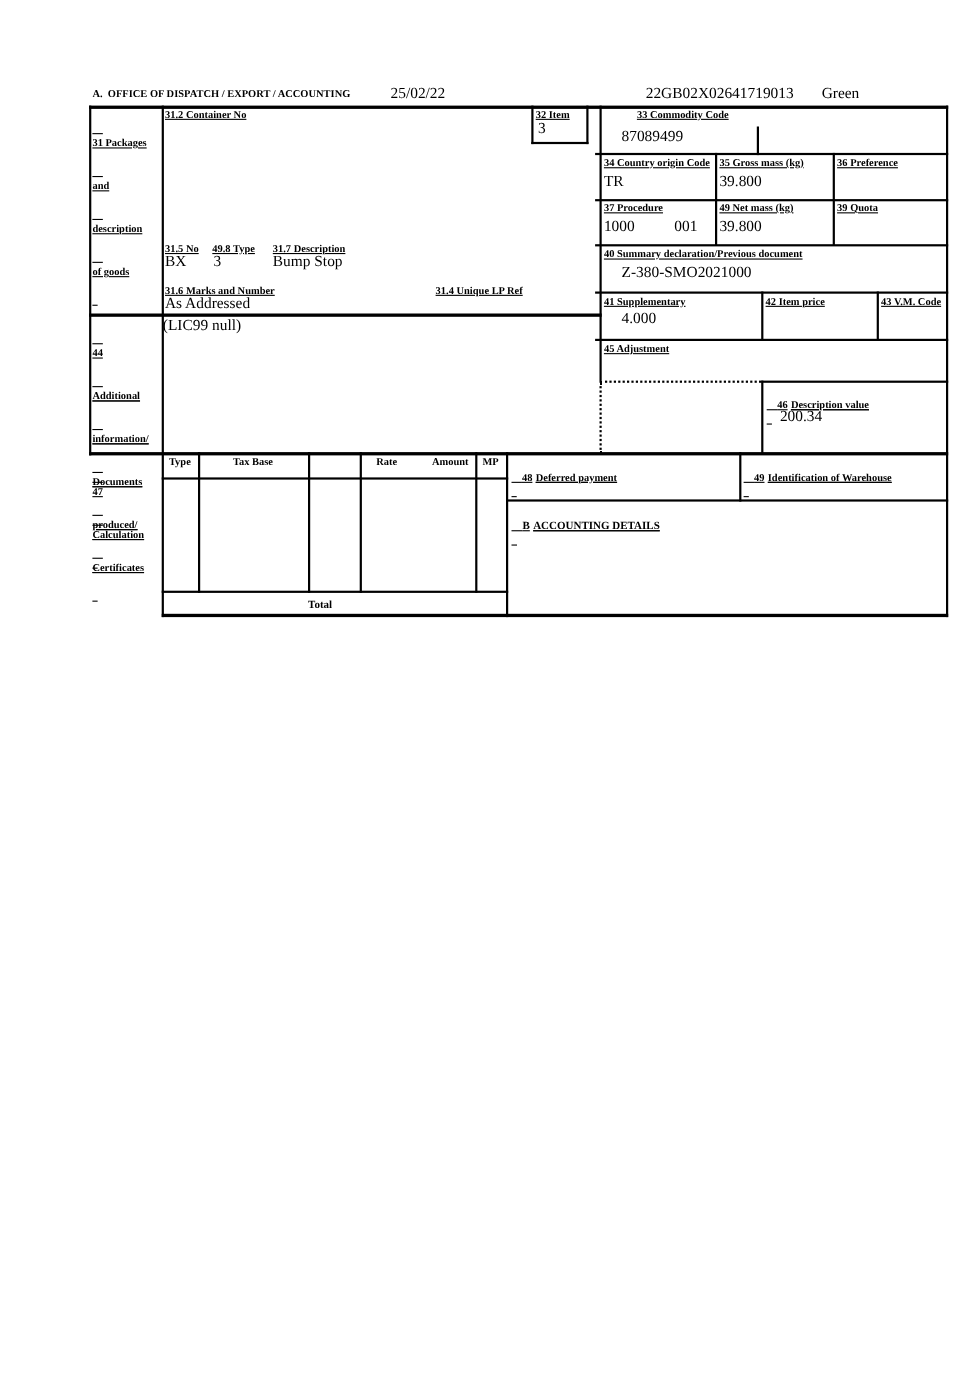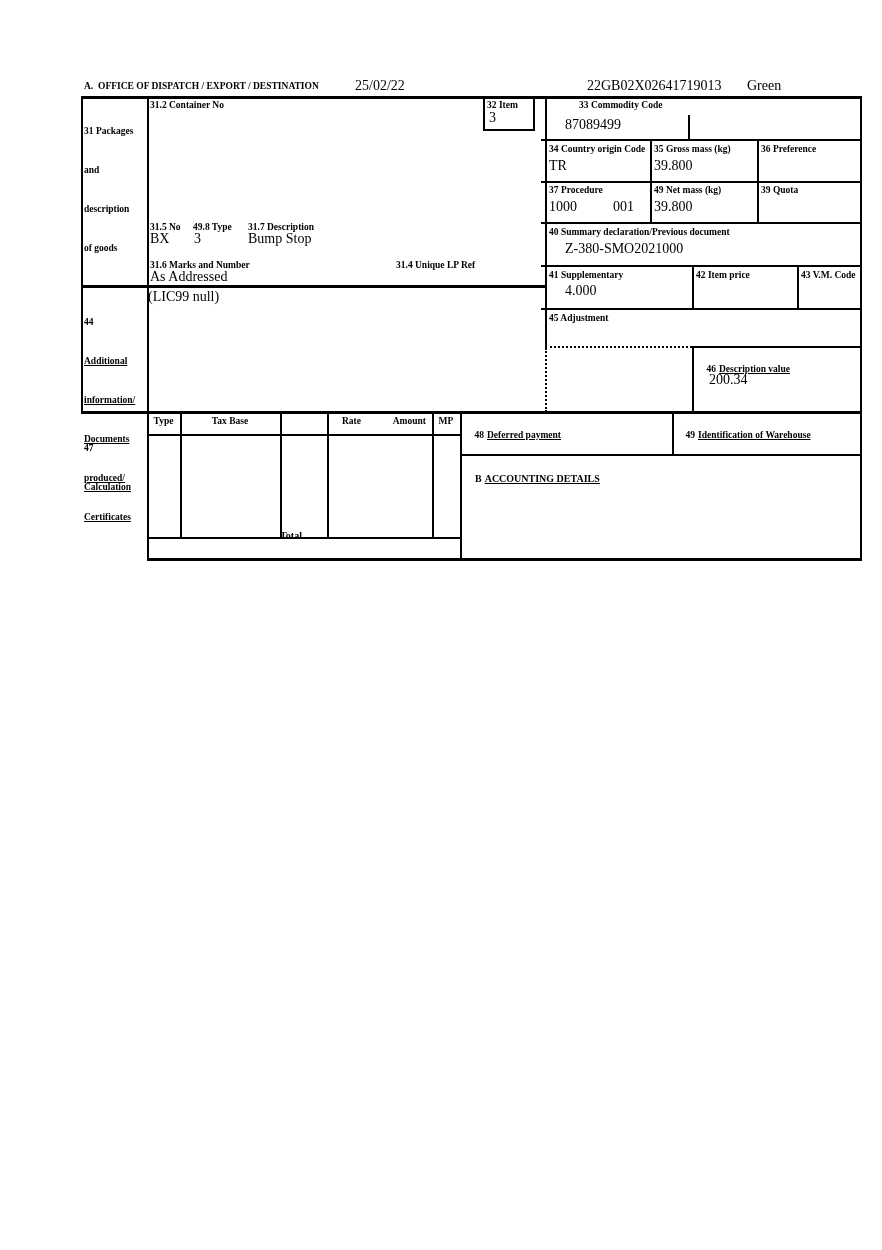--- a/index.html
+++ b/index.html
@@ -1,36 +1,36 @@
 <!DOCTYPE html>
 <html><head>
 <meta charset="utf-8">
 <style>
   html,body{margin:0;padding:0;background:#fff;}
   .page{position:relative;width:882px;height:1250px;background:#fff;overflow:hidden;
         font-family:"Liberation Serif",serif;color:#000;}
   .hl,.vl{position:absolute;background:#000;}
   .dot-h{position:absolute;border-top:2px dotted #000;background:none;}
   .dot-v{position:absolute;border-left:2px dotted #000;background:none;}
-  .lbl{position:absolute;font-size:9.5px;font-weight:bold;line-height:13px;white-space:pre;}
+  .lbl{position:absolute;font-size:9.5px;font-weight:bold;line-height:13px;white-space:pre;text-decoration:underline;}
   .val{position:absolute;font-size:14px;line-height:15px;white-space:pre;}
   .hdr-sm{position:absolute;font-size:9.5px;font-weight:bold;white-space:pre;}
   .hdr-lg{position:absolute;font-size:14px;white-space:pre;}
   .ul{text-decoration:underline;}
   .numsp{margin-right:3px;}
   .cell{position:absolute;font-size:9.5px;font-weight:bold;}
   .c{text-align:center;}
   .r{text-align:right;}
 </style>
 </head>
 <body>
 
 <div class="page">
 
-  <div class="hdr-sm" style="left:84px;top:81px;">A.  OFFICE OF DISPATCH / EXPORT / DESTINATION</div>
+  <div class="hdr-sm" style="left:84px;top:81px;">A.  OFFICE OF DISPATCH / EXPORT / ACCOUNTING</div>
   <div class="hdr-lg" style="left:355px;top:78px;">25/02/22</div>
   <div class="hdr-lg" style="left:587px;top:78px;">22GB02X02641719013</div>
   <div class="hdr-lg" style="left:747px;top:78px;">Green</div>
 
   <div class="hl" style="left:81px;top:96px;width:781px;height:3px;"></div>
   <div class="vl" style="left:81px;top:96px;width:2px;height:318px;"></div>
   <div class="vl" style="left:860px;top:96px;width:2px;height:465px;"></div>
   <div class="vl" style="left:147px;top:96px;width:2px;height:465px;"></div>
   <div class="hl" style="left:81px;top:285px;width:466px;height:3px;"></div>
   <div class="hl" style="left:81px;top:411px;width:781px;height:3px;"></div>
@@ -126,21 +126,21 @@
 
   <div class="lbl" style="left:84px;top:416px;">
     <div>47</div>
     <div class="ul">Calculation</div>
   </div>
   <div class="cell c" style="left:147px;top:416px;width:33px;">Type</div>
   <div class="cell c" style="left:180px;top:416px;width:100px;">Tax Base</div>
   <div class="cell r" style="left:280px;top:416px;width:43px;padding-left:38px;">Rate</div>
   <div class="cell r" style="left:327px;top:416px;width:99px;">Amount</div>
   <div class="cell c" style="left:432px;top:416px;width:28px;">MP</div>
-  <div class="cell c" style="left:147px;top:530px;width:288px;font-size:10px;">Total</div>
+  <div class="cell c" style="left:147px;top:545px;width:288px;font-size:10px;">Total</div>
 
   <div class="lbl" style="left:465px;top:416px;">
     <span class="numsp">48</span><span class="ul">Deferred payment</span>
   </div>
   <div class="lbl" style="left:676px;top:416px;">
     <span class="numsp">49</span><span class="ul">Identification of Warehouse</span>
   </div>
   <div class="lbl" style="left:465px;top:459px;font-size:10px;">
     <span class="numsp">B</span><span class="ul">ACCOUNTING DETAILS</span>
   </div>

